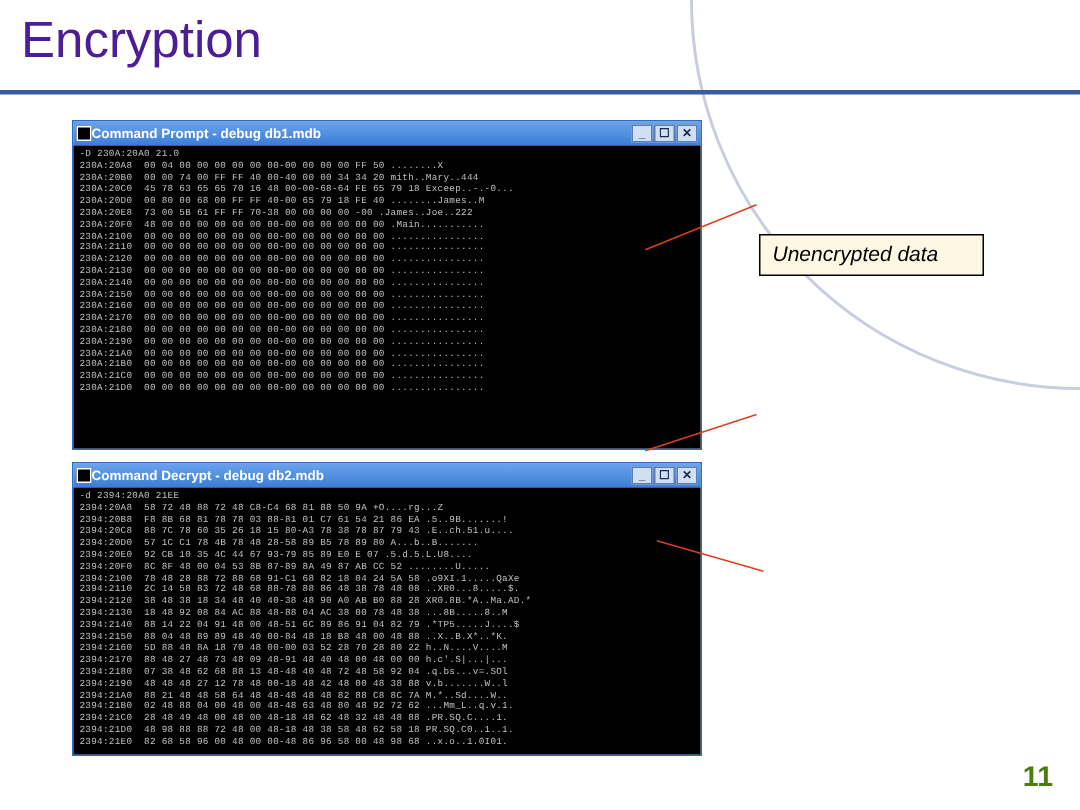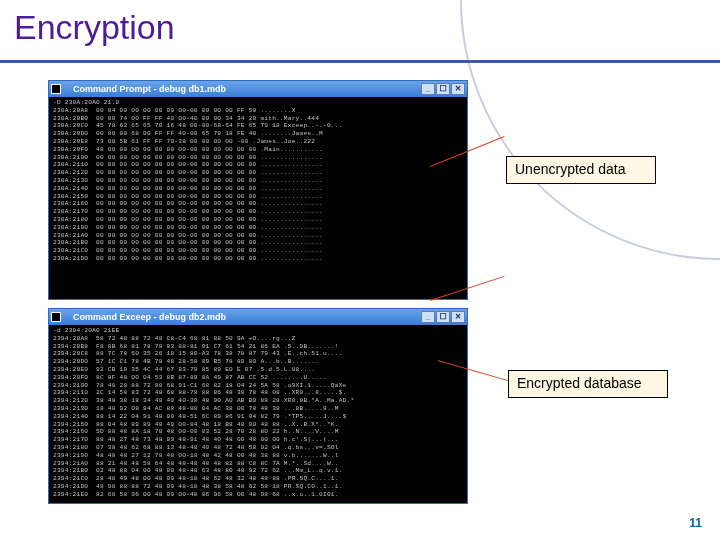--- a/index.html
+++ b/index.html
@@ -54,21 +54,21 @@
     height: 16px;
     background: linear-gradient(#6aa3e8, #3a7dd8);
     display: flex;
     align-items: center;
     justify-content: space-between;
     padding: 0 2px;
     color: #fff;
     font-size: 9px;
     font-weight: bold;
   }
-  .tb-left { display: flex; align-items: center; gap: 12px; }
+  .tb-left { display: flex; align-items: center; gap: 0; }
   .icon-cmd {
     width: 10px; height: 10px; background: #000; border: 1px solid #fff; display: inline-block;
   }
   .tb-btns { display: flex; gap: 1px; }
   .tb-btn {
     width: 14px; height: 12px;
     background: #cfe0f5;
     border: 1px solid #5a7db8;
     font-size: 8px; line-height: 10px; text-align: center; color: #1a2a4a;
   }
@@ -85,42 +85,43 @@
     letter-spacing: 0.2px;
   }
   
   .label {
     position: absolute;
     background: #fdf7e3;
     border: 1px solid #000;
     padding: 4px 8px;
     font-size: 14px;
     line-height: 1.25;
+    font-style: italic;
   }
   .label1 { top: 156px; left: 506px; width: 150px; }
   .label2 { top: 262px; left: 504px; width: 168px; }
   .label3 { top: 370px; left: 508px; width: 160px; }
   
   .connector {
     position: absolute;
     height: 1px;
     background: #d84020;
     transform-origin: 0 0;
   }
   .c1 { top: 166px; left: 430px; width: 80px; transform: rotate(-22deg); }
   .c2 { top: 300px; left: 430px; width: 78px; transform: rotate(-18deg); }
   .c3 { top: 360px; left: 438px; width: 74px; transform: rotate(16deg); }
   
   .pagenum {
     position: absolute;
     bottom: 10px;
     right: 18px;
-    font-size: 12px;
+    font-size: 19px;
     font-weight: bold;
-    color: #0369a1;
+    color: #4d7c0f;
   }
 </style>
 </head>
 <body>
 
 <div class="slide">
   <div class="arc"></div>
   <div class="title">Encryption</div>
   <div class="blue-line"></div>
 
@@ -156,21 +157,21 @@
 230A:21A0  00 00 00 00 00 00 00 00-00 00 00 00 00 00 ................
 230A:21B0  00 00 00 00 00 00 00 00-00 00 00 00 00 00 ................
 230A:21C0  00 00 00 00 00 00 00 00-00 00 00 00 00 00 ................
 230A:21D0  00 00 00 00 00 00 00 00-00 00 00 00 00 00 ................</div>
   </div>
 
   <div class="win win2">
     <div class="titlebar">
       <div class="tb-left">
         <span class="icon-cmd"></span>
-        <span>Command Exceep - debug db2.mdb</span>
+        <span>Command Decrypt - debug db2.mdb</span>
       </div>
       <div class="tb-btns">
         <div class="tb-btn">_</div>
         <div class="tb-btn">☐</div>
         <div class="tb-btn">✕</div>
       </div>
     </div>
     <div class="console">-d 2394:20A0 21EE
 2394:20A8  58 72 48 88 72 48 C8-C4 68 81 88 50 9A +O....rg...Z
 2394:20B8  F8 8B 68 81 78 78 03 88-81 01 C7 61 54 21 86 EA .5..9B.......!
@@ -193,16 +194,15 @@
 2394:21C0  28 48 49 48 00 48 00 48-18 48 62 48 32 48 48 88 .PR.SQ.C....1.
 2394:21D0  48 98 88 88 72 48 00 48-18 48 38 58 48 62 58 18 PR.SQ.C0..1..1.
 2394:21E0  82 68 58 96 00 48 00 00-48 86 96 58 00 48 98 68 ..x.o..1.0I01.</div>
   </div>
 
   <div class="connector c1"></div>
   <div class="connector c2"></div>
   <div class="connector c3"></div>
 
   <div class="label label1">Unencrypted data</div>
-  <div class="label label3">Encrypted database</div>
 
   <div class="pagenum">11</div>
 </div>
 
 </body></html>

